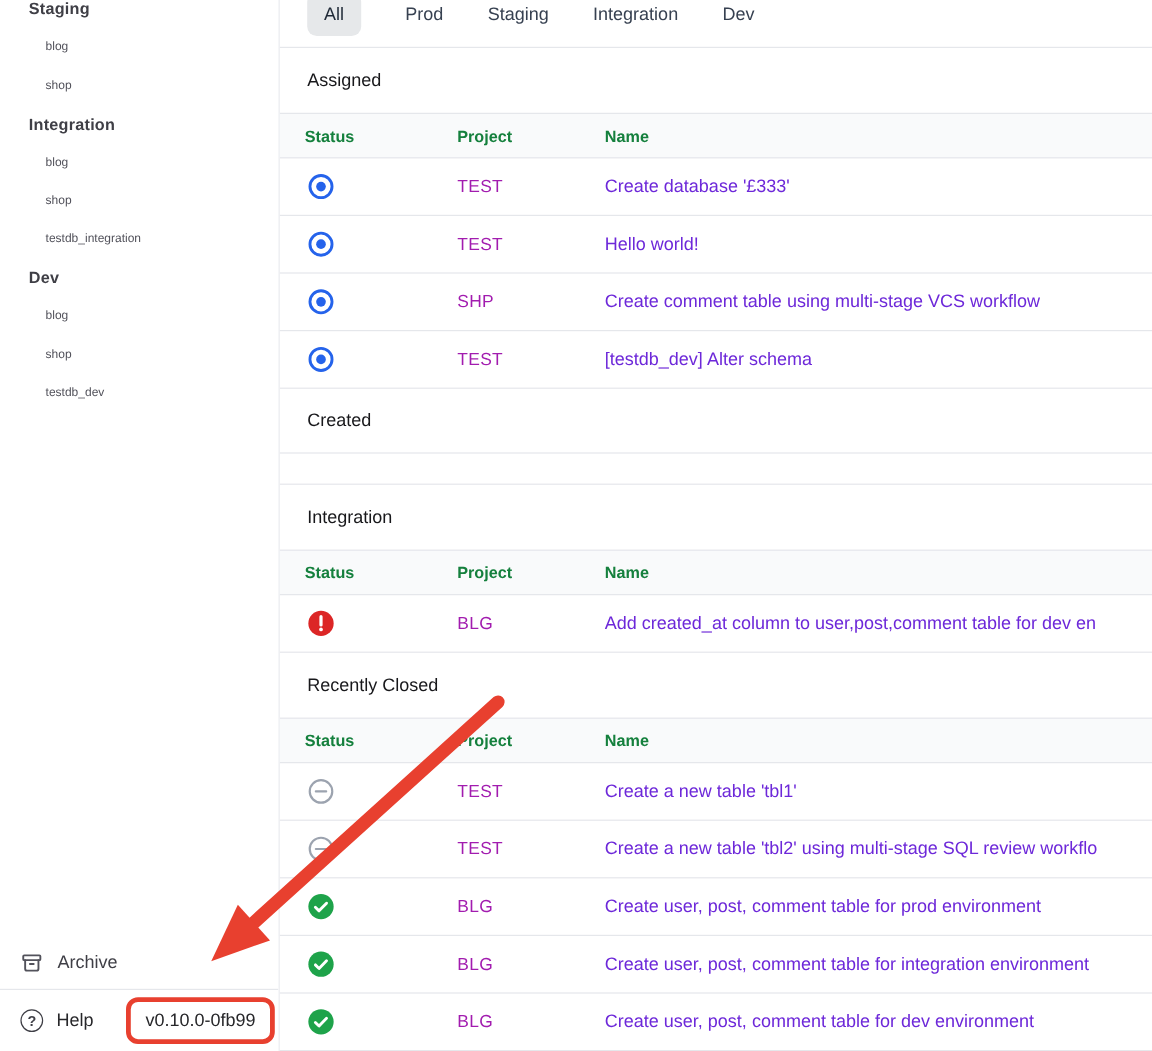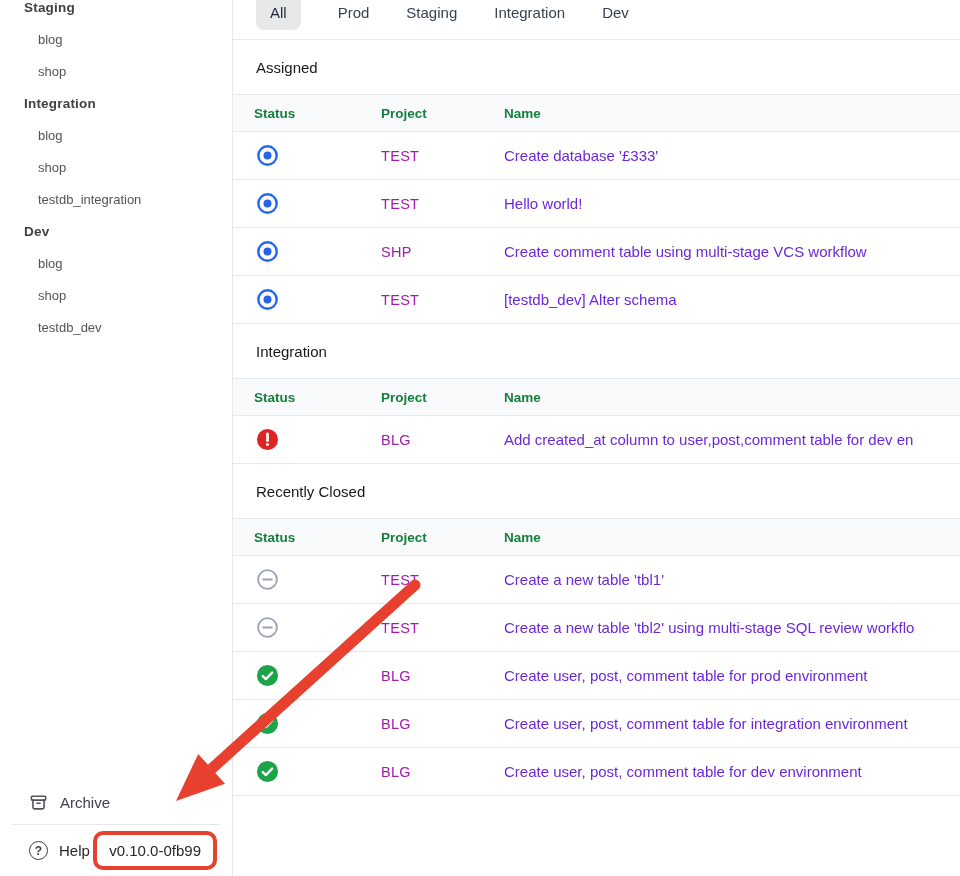--- a/index.html
+++ b/index.html
@@ -12,23 +12,23 @@
 
   
   .sidebar { width: 232px; flex: none; position: relative; overflow: hidden; background: #fff; }
   .tree { margin-top: -9px; }
   .tree-env {
     height: 32px; display: flex; align-items: center; padding-left: 24px;
     font-size: 13.5px; font-weight: 700; color: #3f3f46; letter-spacing: .2px; cursor: pointer;
   }
   .tree-db {
     height: 32px; display: flex; align-items: center; padding-left: 38px;
-    font-size: 13px; color: #52525b; cursor: pointer;
-  }
-  .sidebar-bottom { position: absolute; bottom: 0; left: 0; right: 12px; background: #fff; margin-left: 12px; }
+    font-size: 10px; color: #52525b; cursor: pointer;
+  }
+  .sidebar-bottom { position: absolute; bottom: 0; left: 0; right: 0; background: #fff; }
   .archive-row {
     height: 44px; display: flex; align-items: center; gap: 12px; padding-left: 17px;
     border-bottom: 1px solid #e5e7eb; font-size: 15px; color: #3f3f46; cursor: pointer;
   }
   .archive-row svg { width: 19px; height: 19px; color: #52525b; }
   .help-row { height: 51px; display: flex; align-items: center; padding-left: 17px; padding-right: 3px; }
   .help-btn { display: flex; align-items: center; gap: 11px; font-size: 15px; color: #27272a; cursor: pointer; }
   .help-icon {
     width: 19px; height: 19px; border: 1.7px solid #3f3f46; border-radius: 50%;
     display: flex; align-items: center; justify-content: center;
@@ -185,20 +185,24 @@
                   <circle cx="12" cy="12" r="9.6" fill="none" stroke="currentColor" stroke-width="2.5"></circle>
                   <circle cx="12" cy="12" r="4.2" fill="currentColor"></circle>
                 </svg>
               </span>
     </span>
     <span class="cell project">TEST</span>
     <span class="cell name">[testdb_dev] Alter schema</span>
   </div>
         </section>
         <section class="section">
+    <h2 class="section-title bordered">Created</h2>
+  <div class="empty-strip"></div>
+        </section>
+        <section class="section">
     <h2 class="section-title">Integration</h2>
   <div class="thead cols">
             <span class="th">Status</span>
             <span class="th">Project</span>
             <span class="th">Name</span>
           </div>
           <div class="row cols">
     <span class="cell status">
       <span class="status-icon status-error">
                 <svg viewBox="0 0 24 24">

